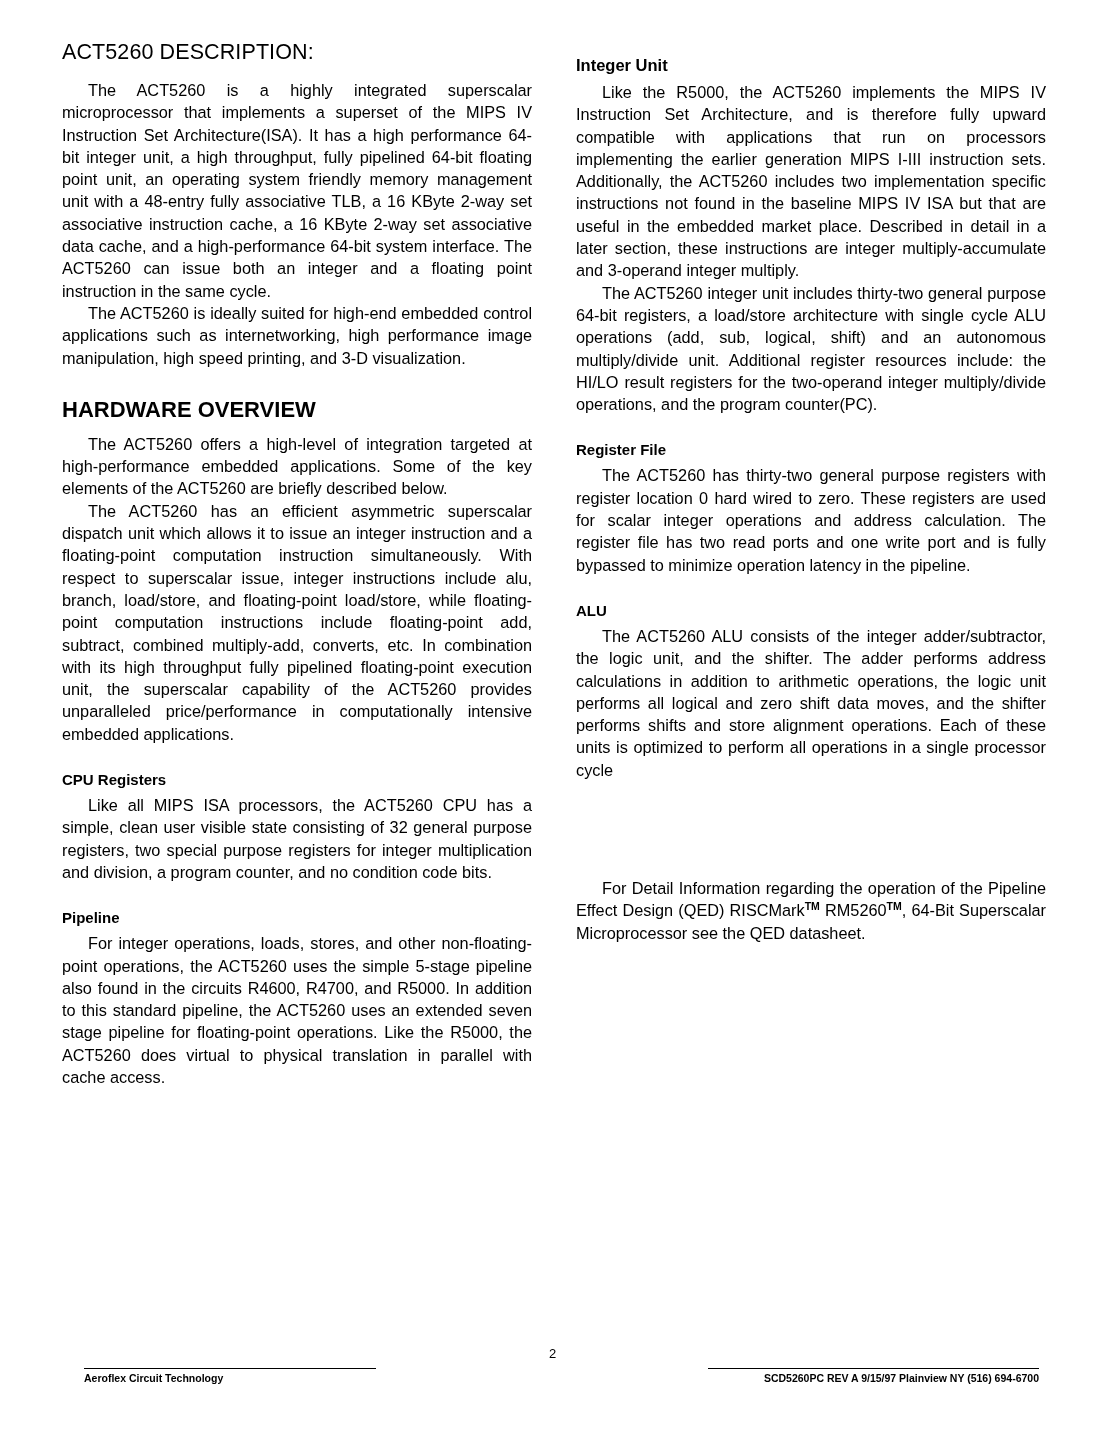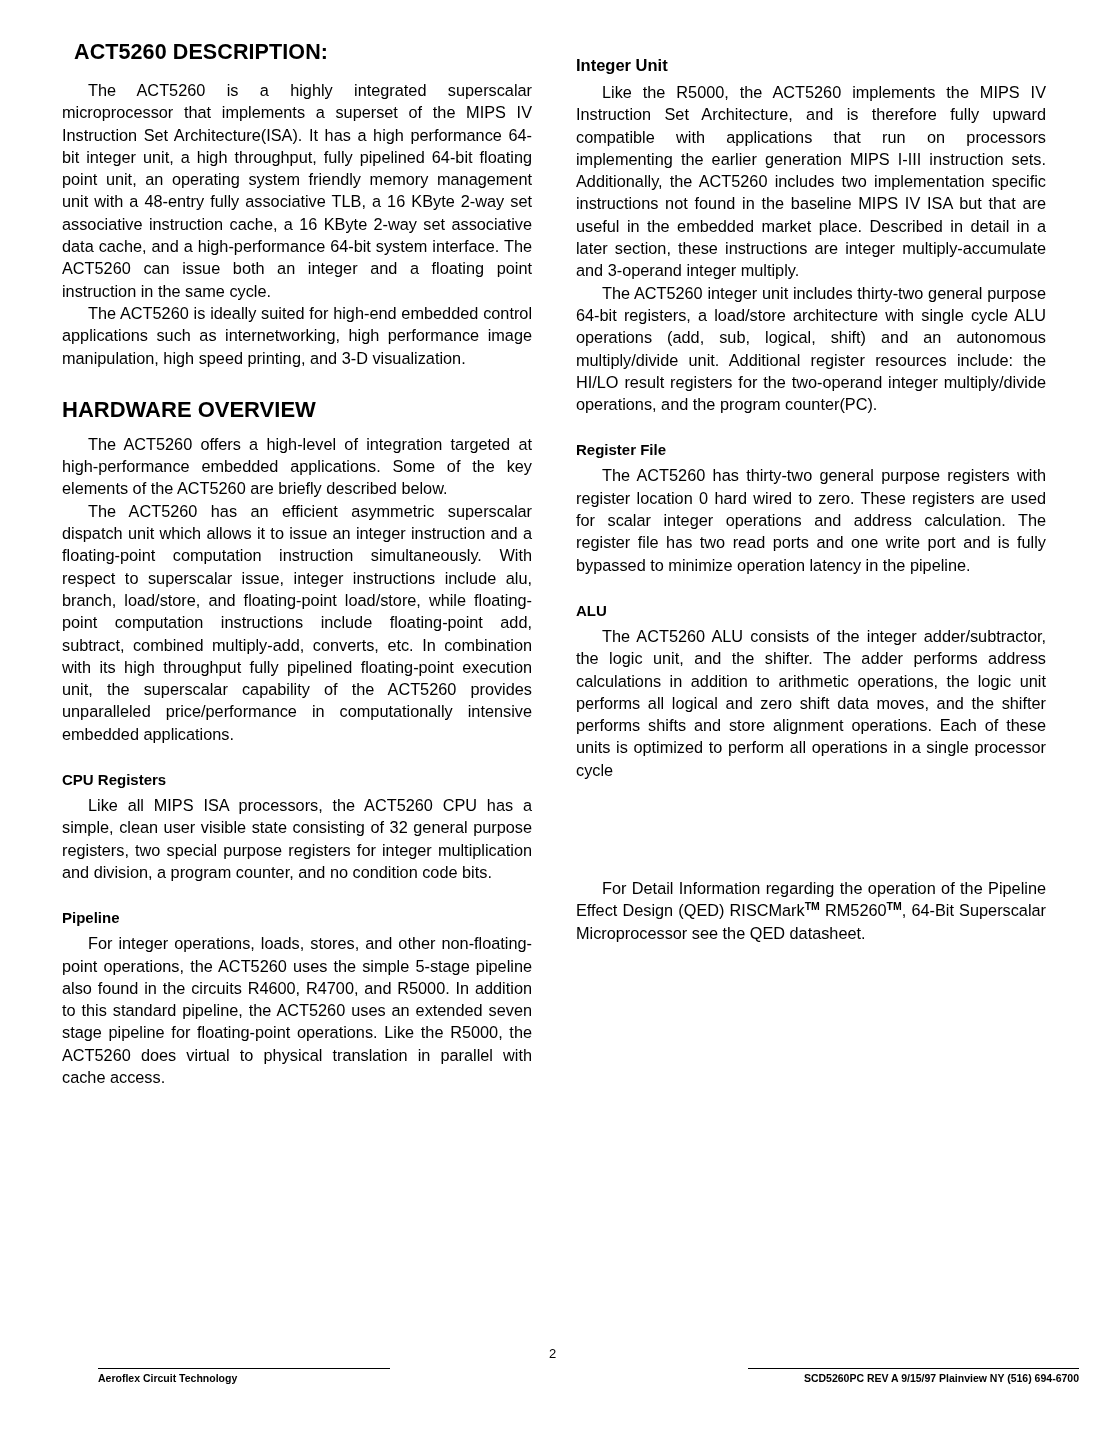--- a/index.html
+++ b/index.html
@@ -27,22 +27,22 @@
     top: 40px;
     width: 985px;
     display: flex;
     gap: 44px;
   }
   .col {
     width: 470px;
   }
   h1.doc-title {
     font-size: 21.5px;
-    font-weight: bold;
-    margin: 0 0 14px 12px;
+    font-weight: normal;
+    margin: 0 0 14px 0;
     letter-spacing: 0.1px;
   }
   h2.section-title {
     font-size: 22px;
     font-weight: bold;
     margin: 28px 0 10px 0;
   }
   h3.sub-title {
     font-size: 15px;
     font-weight: bold;
@@ -66,31 +66,31 @@
   .spacer-lg { height: 96px; }
   .footer {
     position: absolute;
     left: 0;
     top: 1368px;
     width: 1105px;
     height: 50px;
   }
   .footer-left {
     position: absolute;
-    left: 98px;
+    left: 84px;
     top: 0px;
     width: 292px;
     border-top: 1.3px solid #000;
     padding-top: 3px;
     font-size: 10.5px;
     font-weight: bold;
   }
   .footer-right {
     position: absolute;
-    left: 748px;
+    left: 708px;
     top: 0px;
     width: 331px;
     border-top: 1.3px solid #000;
     padding-top: 3px;
     font-size: 10.5px;
     font-weight: bold;
     text-align: right;
   }
   .page-number {
     position: absolute;

